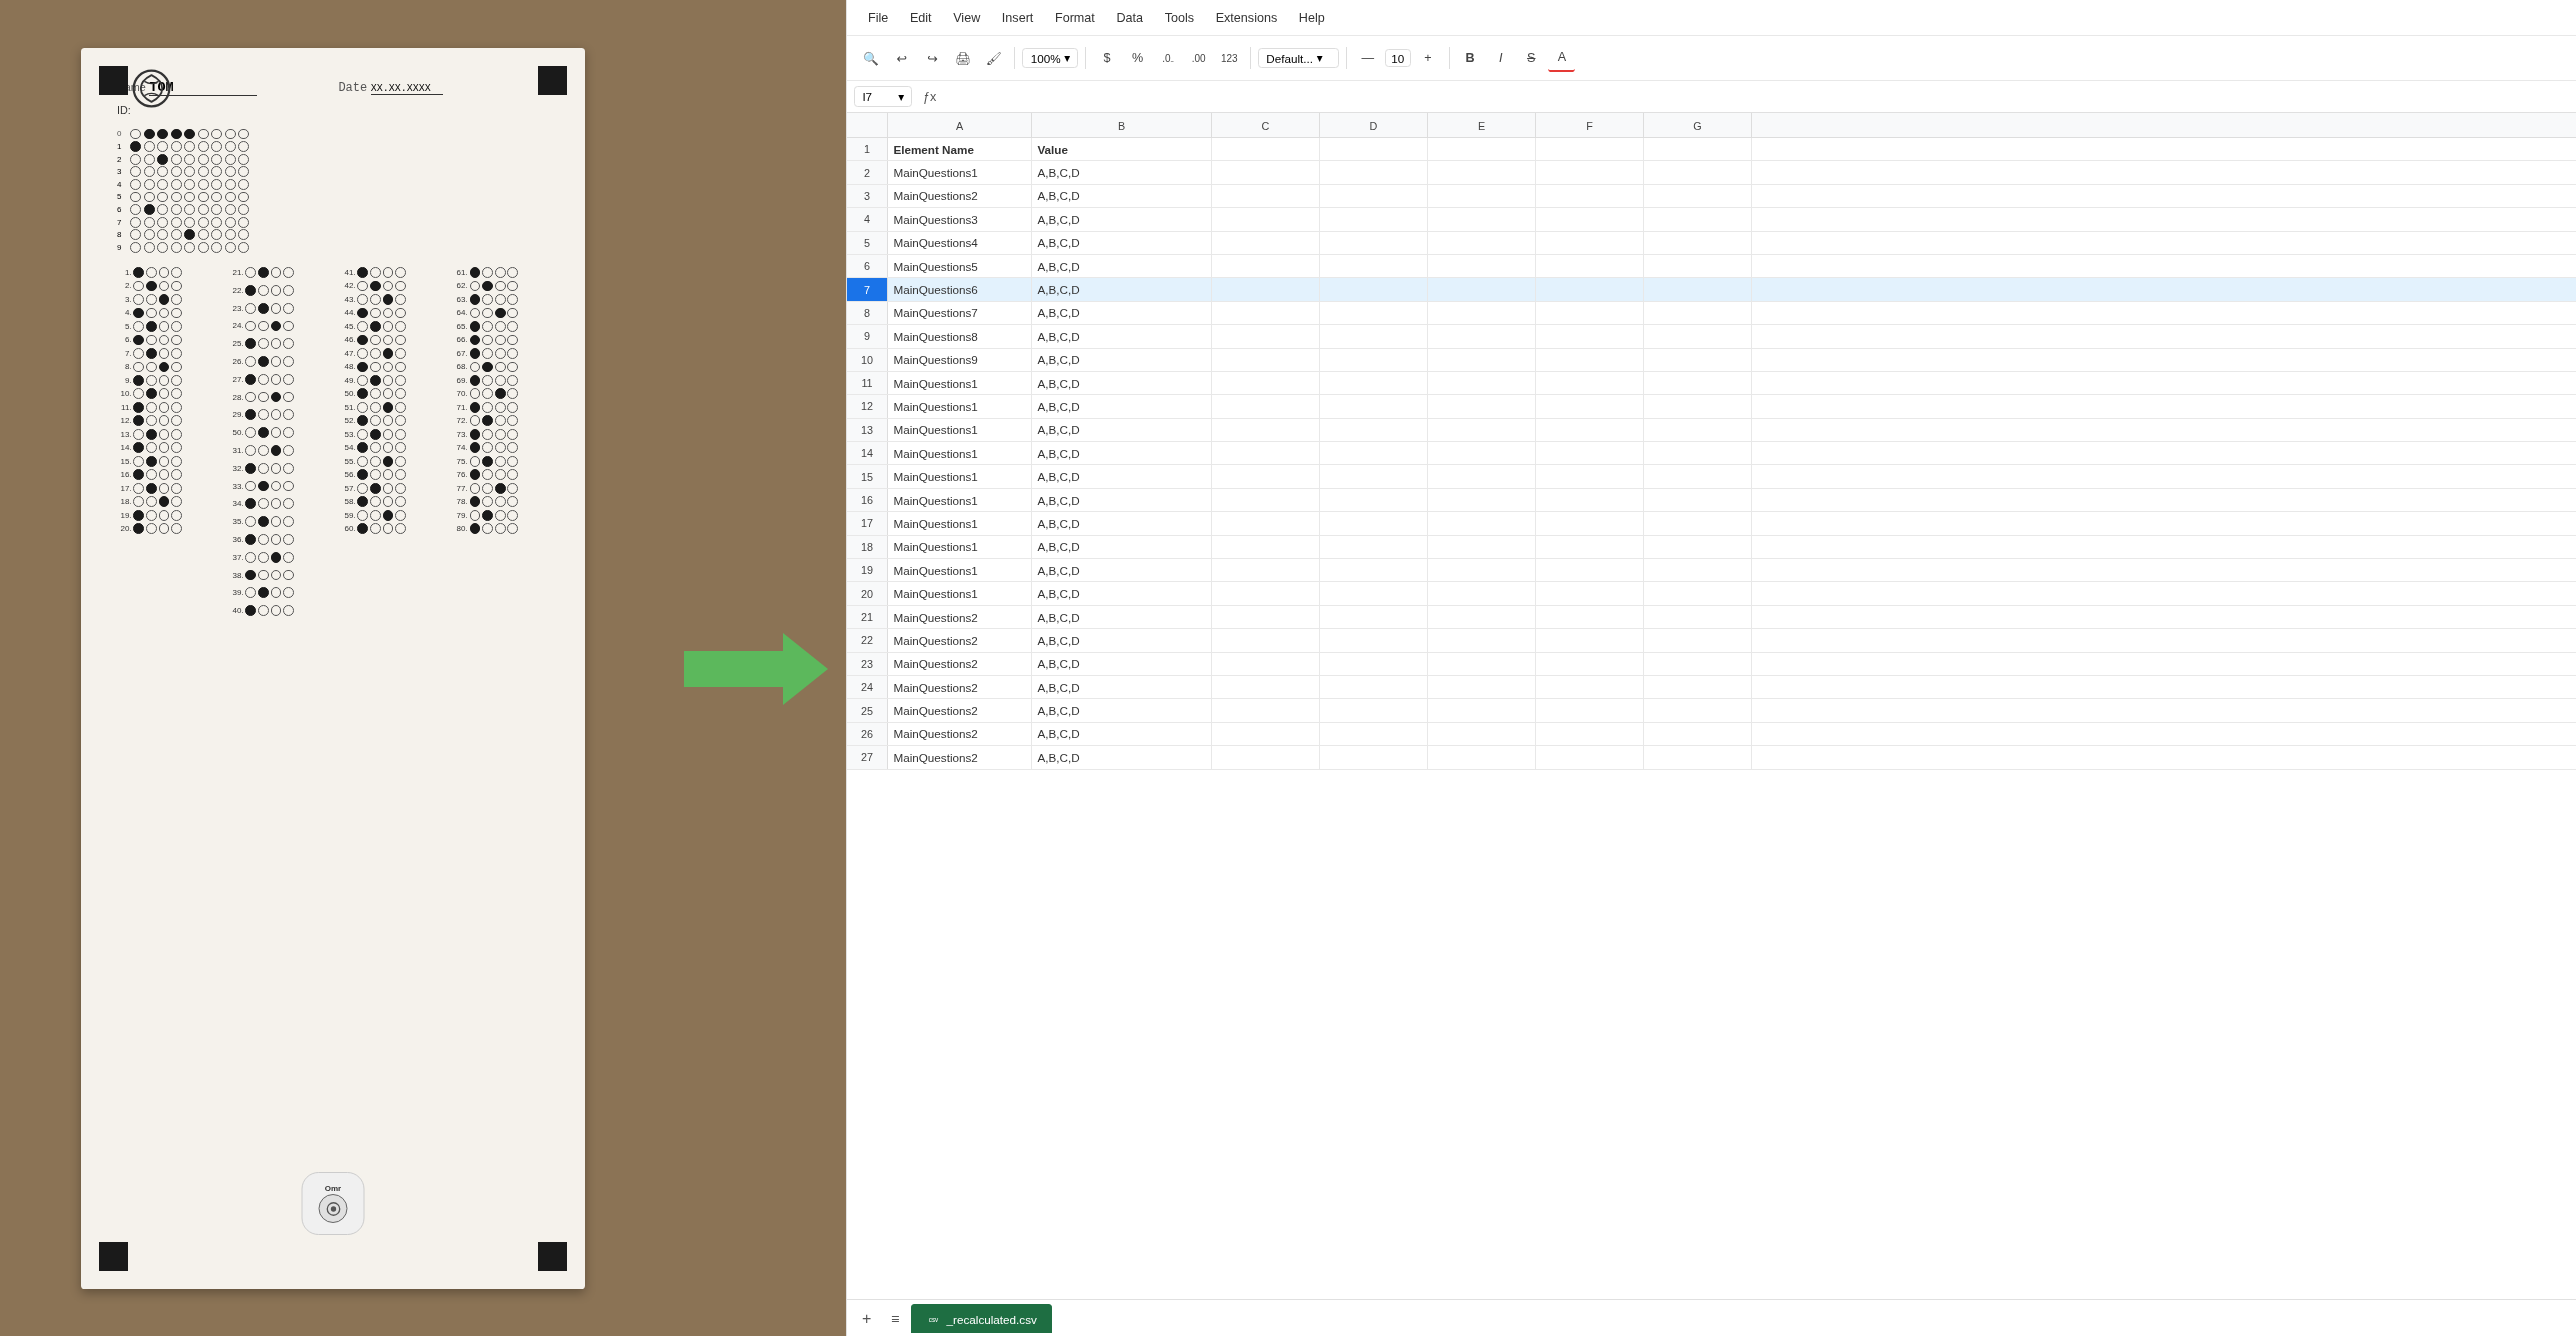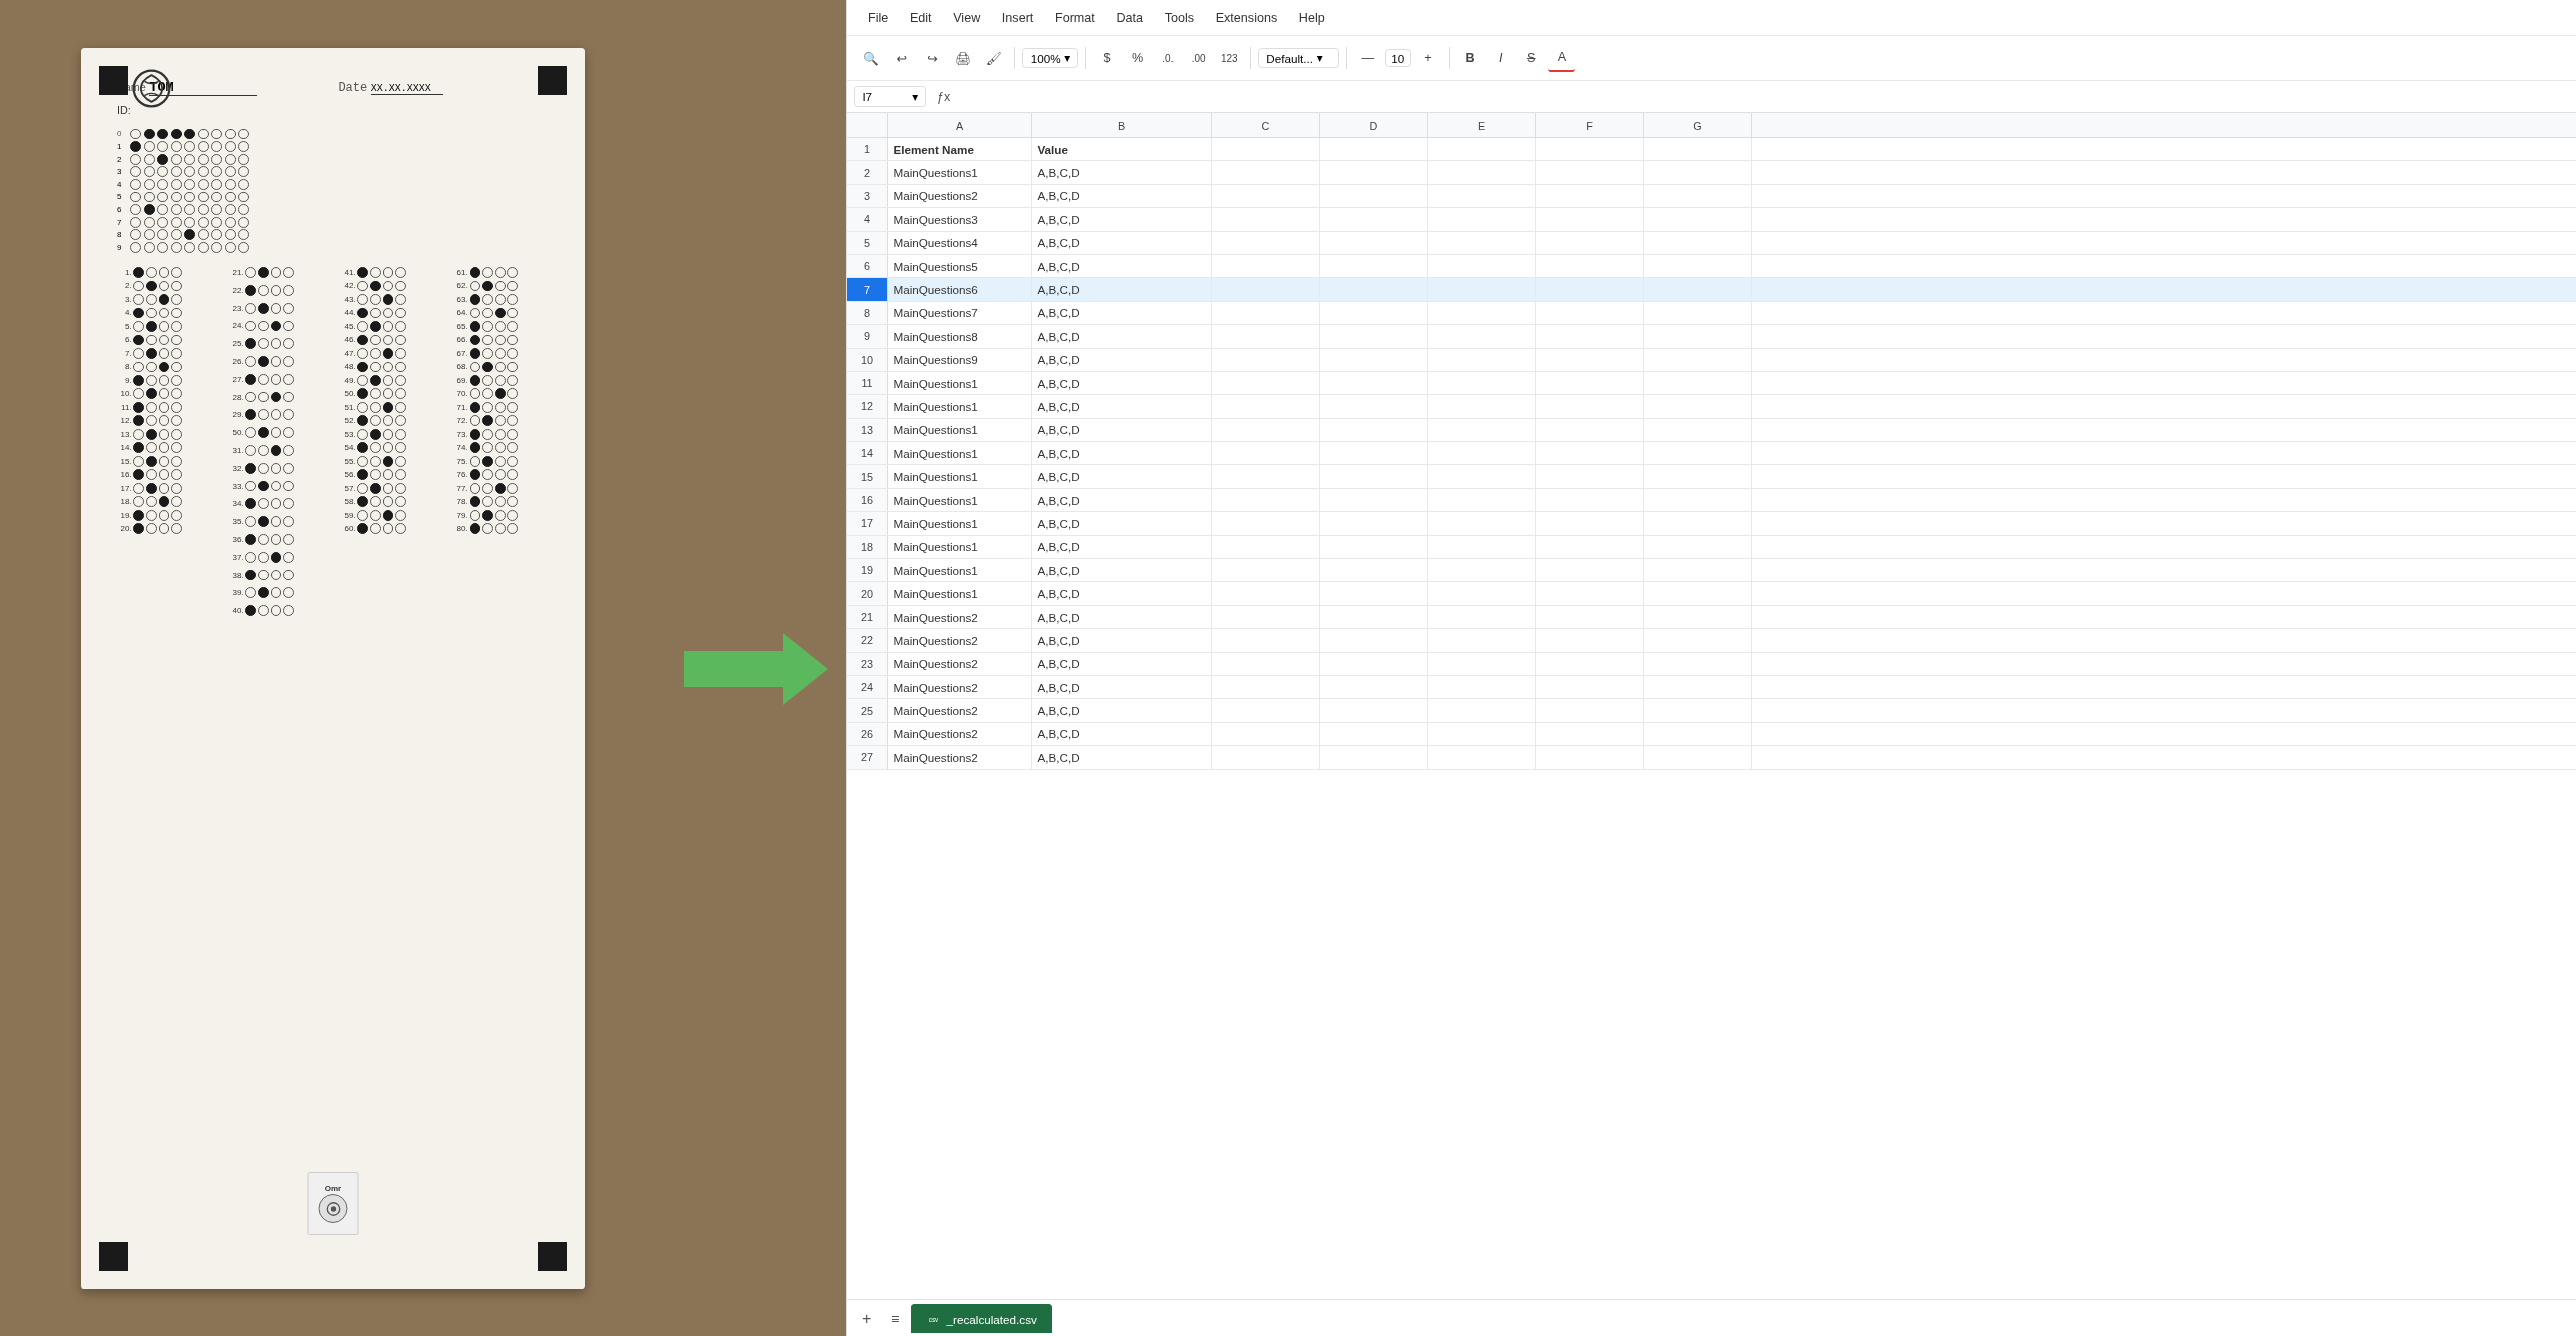--- a/index.html
+++ b/index.html
@@ -245,21 +245,21 @@
       height: 32px;
       background: #fff;
       display: flex;
       align-items: center;
       padding: 0 7.2px;
       gap: 7.2px;
       border-bottom: 0.9px solid #e0e0e0;
     }
 
     .cell-ref {
-      width: 72px;
+      width: 58px;
       border: 0.9px solid #ddd;
       border-radius: 3.6px;
       padding: 2.7px 7.2px;
       font-size: 11.7px;
       display: flex;
       align-items: center;
       justify-content: space-between;
     }
 
     .formula-icon {
@@ -425,25 +425,25 @@
       color: white;
       border-color: #1e6e42;
     }
 
     
     .omr-app-icon {
       position: absolute;
       bottom: 54px;
       left: 50%;
       transform: translateX(-50%);
-      width: 51px;
+      width: 63px;
       height: 63px;
       background: #f0f0f0;
       border: 1.8px solid #ccc;
-      border-radius: 2px;
+      border-radius: 17px;
       display: flex;
       flex-direction: column;
       align-items: center;
       justify-content: center;
       font-size: 9px;
       color: #333;
     }
   </style>
 </head>
 <body>

